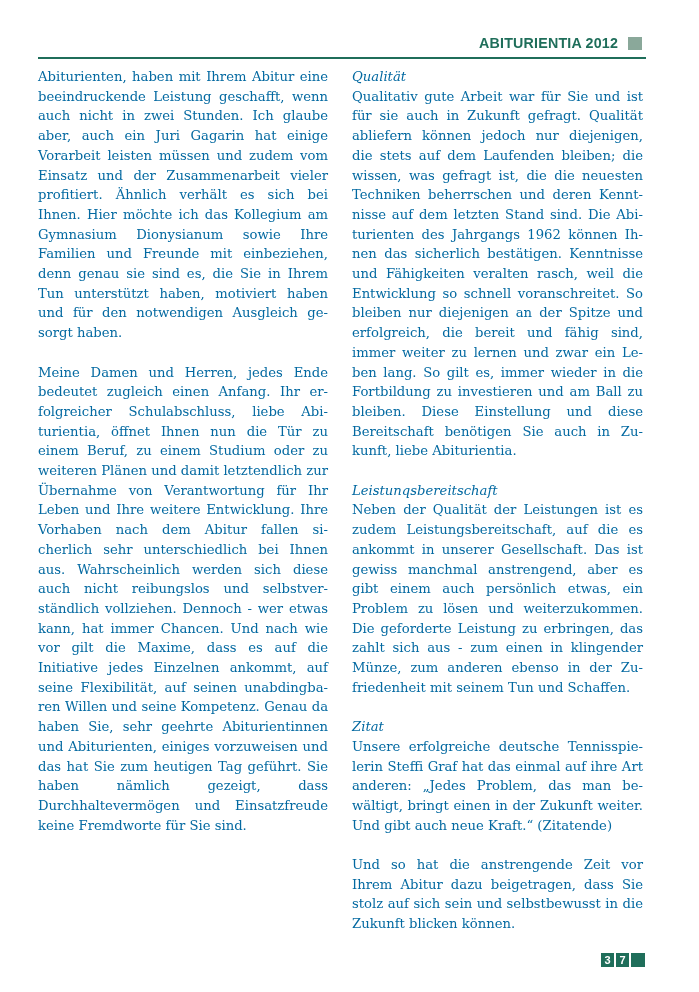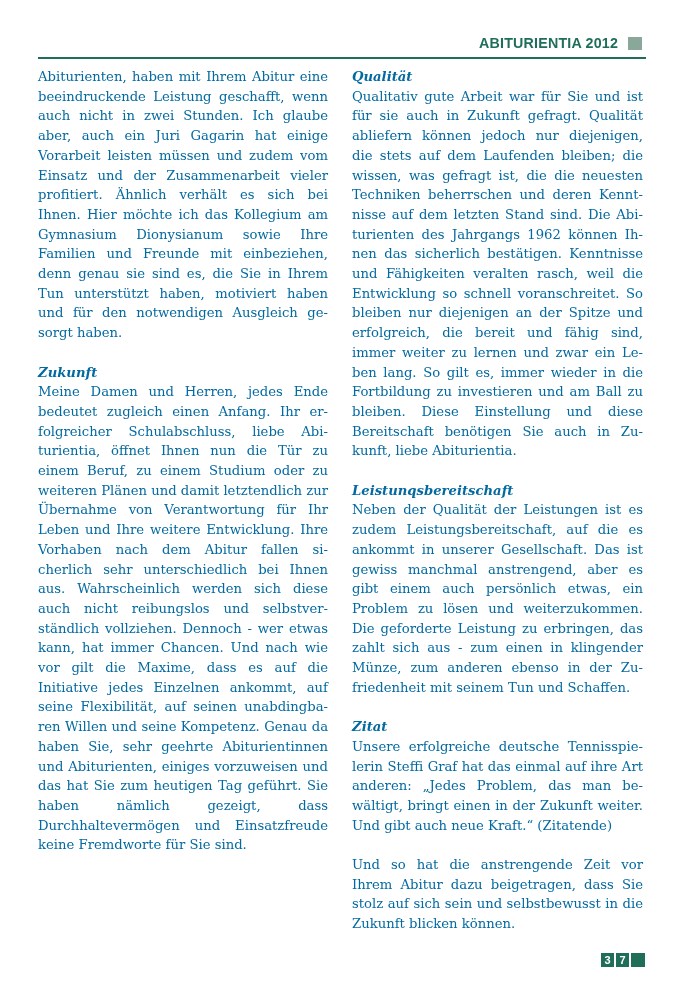--- a/index.html
+++ b/index.html
@@ -19,21 +19,21 @@
       background: var(--accent);
     }
     .column {
       position: absolute; top: 67px;
       font-family: "DejaVu Serif", serif; font-size: 13.2px; line-height: 19.7px;
       color: #0369a1; text-align: justify; hyphens: manual;
     }
     .col-left { left: 38px; width: 290px; }
     .col-right { left: 352px; width: 291px; }
     .column p { margin: 0 0 19.7px 0; }
-    .column .section-heading { margin: 0; font-weight: bold; font-style: italic; }
+    .column .section-heading { margin: 0; font-weight: normal; font-style: italic; }
     .column .section-body { margin: 0 0 19.7px 0; }
     .page-number {
       position: absolute; top: 953px; left: 601px; display: flex; gap: 2px;
     }
     .page-digit {
       width: 13px; height: 14px; background: var(--accent); color: #ffffff;
       font-family: "Liberation Sans", sans-serif; font-weight: bold; font-size: 11px;
       line-height: 14px; text-align: center;
     }
     .page-square { width: 14px; height: 14px; background: var(--accent); }
@@ -41,21 +41,20 @@
 </head>
 <body>
 
 <div id="page">
   <div class="header-title">ABITURIENTIA 2012</div>
   <div class="header-square"></div>
   <div class="header-rule"></div>
 
   <div class="column col-left">
     <p>Abiturienten, haben mit Ihrem Abitur eine beeindruckende Leistung geschafft, wenn auch nicht in zwei Stunden. Ich glaube aber, auch ein Juri Gagarin hat ei­nige Vorarbeit leisten müssen und zudem vom Einsatz und der Zusammenarbeit vieler profitiert. Ähnlich verhält es sich bei Ihnen. Hier möchte ich das Kollegium am Gymnasium Dionysianum sowie Ihre Familien und Freunde mit einbeziehen, denn genau sie sind es, die Sie in Ihrem Tun unterstützt haben, motiviert haben und für den notwendigen Ausgleich ge­sorgt haben.</p>
-    <p class="section-heading">Zukunft</p>
     <p class="section-body">Meine Damen und Herren, jedes Ende bedeutet zugleich einen Anfang. Ihr er­folgreicher Schulabschluss, liebe Abi­turientia, öffnet Ihnen nun die Tür zu einem Beruf, zu einem Studium oder zu weiteren Plänen und damit letztendlich zur Übernahme von Verantwortung für Ihr Leben und Ihre weitere Entwicklung. Ihre Vorhaben nach dem Abitur fallen si­cherlich sehr unterschiedlich bei Ihnen aus. Wahrscheinlich werden sich diese auch nicht reibungslos und selbstver­ständlich vollziehen. Dennoch - wer et­was kann, hat immer Chancen. Und nach wie vor gilt die Maxime, dass es auf die Initiative jedes Einzelnen ankommt, auf seine Flexibilität, auf seinen unabdingba­ren Willen und seine Kompetenz. Genau da haben Sie, sehr geehrte Abiturientin­nen und Abiturienten, einiges vorzuwei­sen und das hat Sie zum heutigen Tag geführt. Sie haben nämlich gezeigt, dass Durchhaltevermögen und Einsatzfreude keine Fremdworte für Sie sind.</p>
   </div>
 
   <div class="column col-right">
     <p class="section-heading">Qualität</p>
     <p class="section-body">Qualitativ gute Arbeit war für Sie und ist für sie auch in Zukunft gefragt. Qualität abliefern können jedoch nur diejenigen, die stets auf dem Laufenden bleiben; die wissen, was gefragt ist, die die neuesten Techniken beherrschen und deren Kennt­nisse auf dem letzten Stand sind. Die Abi­turienten des Jahrgangs 1962 können Ih­nen das sicherlich bestätigen. Kenntnisse und Fähigkeiten veralten rasch, weil die Entwicklung so schnell voranschreitet. So bleiben nur diejenigen an der Spitze und erfolgreich, die bereit und fähig sind, immer weiter zu lernen und zwar ein Le­ben lang. So gilt es, immer wieder in die Fortbildung zu investieren und am Ball zu bleiben. Diese Einstellung und diese Bereitschaft benötigen Sie auch in Zu­kunft, liebe Abiturientia.</p>
     <p class="section-heading">Leistunqsbereitschaft</p>
     <p class="section-body">Neben der Qualität der Leistungen ist es zudem Leistungsbereitschaft, auf die es ankommt in unserer Gesellschaft. Das ist gewiss manchmal anstrengend, aber es gibt einem auch persönlich etwas, ein Problem zu lösen und weiterzukommen. Die geforderte Leistung zu erbringen, das zahlt sich aus - zum einen in klingender Münze, zum anderen ebenso in der Zu­friedenheit mit seinem Tun und Schaffen.</p>
     <p class="section-heading">Zitat</p>
     <p class="section-body">Unsere erfolgreiche deutsche Tennisspie­lerin Steffi Graf hat das einmal auf ihre Art anderen: „Jedes Problem, das man be­wältigt, bringt einen in der Zukunft wei­ter. Und gibt auch neue Kraft.“ (Zitatende)</p>

